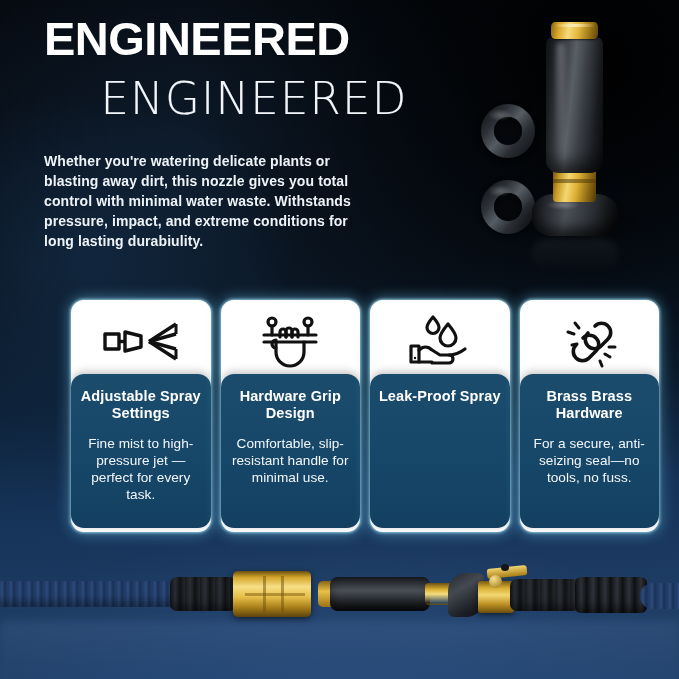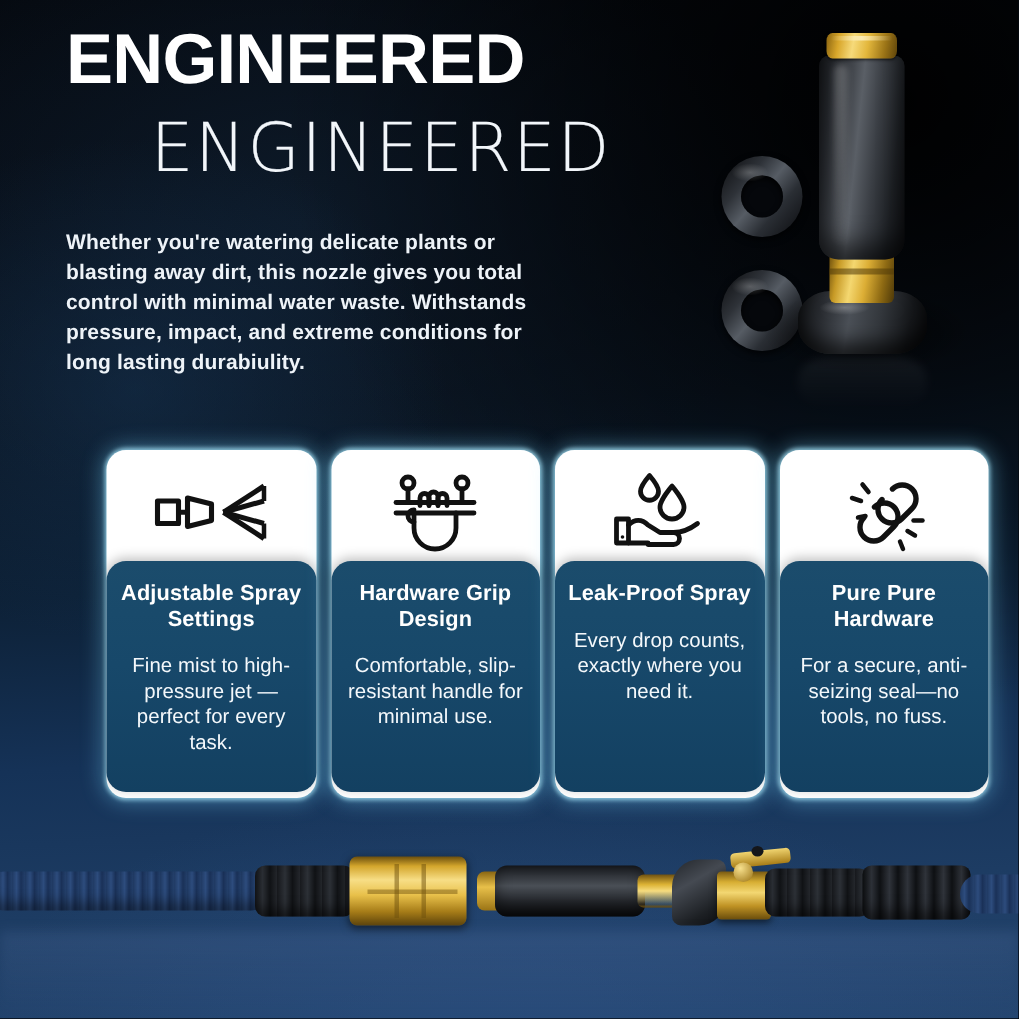--- a/index.html
+++ b/index.html
@@ -302,39 +302,38 @@
           <path d="M41 10 c0 0 -8 9.5 -8 14 a8 8 0 0 0 16 0 C49 19.5 41 10 41 10 z"></path>
           <rect x="4" y="32" width="8" height="16"></rect>
           <path d="M12 36 c4 -4 9 -4 13 0 l8 5 h9 a4 4 0 0 1 0 8 h-17"></path>
           <path d="M42 41 c6 0 12 -3 16 -6"></path>
           <path d="M12 48 h13"></path>
           <circle cx="8" cy="44" r="1.2" fill="#111" stroke="none"></circle>
         </svg>
       </div>
       <div class="card-panel">
         <div class="card-title">Leak-Proof Spray</div>
-        <div class="card-desc">Every drop counts, exactly where you need it.</div>
       </div>
     </div>
 
     <div class="card">
       <div class="card-icon">
         <svg width="60" height="56" viewBox="0 0 60 56" fill="none" stroke="#111" stroke-width="3.6" stroke-linejoin="round" stroke-linecap="round">
           <path d="M36 12 a9 9 0 0 1 13 13 l-7 7 a9 9 0 0 1 -13 -13"></path>
           <path d="M24 24 a9 9 0 0 1 13 13 l-7 7 a9 9 0 0 1 -13 -13"></path>
           <path d="M16 9 l4 5" stroke-width="3"></path>
           <path d="M9 18 l6 2" stroke-width="3"></path>
           <path d="M13 31 l5 -1" stroke-width="3"></path>
           <path d="M46 40 l5 3" stroke-width="3"></path>
           <path d="M41 47 l2 5" stroke-width="3"></path>
           <path d="M50 33 l6 0" stroke-width="3"></path>
         </svg>
       </div>
       <div class="card-panel">
-        <div class="card-title">Pure Pure Hardware</div>
+        <div class="card-title">Brass Brass Hardware</div>
         <div class="card-desc">For a secure, anti-seizing seal—no tools, no fuss.</div>
       </div>
     </div>
 
   </div>
 
   <div class="photo-band">
     <div class="hose hose-l"></div>
     <div class="grip grip-l"></div>
     <div class="brass-l">

